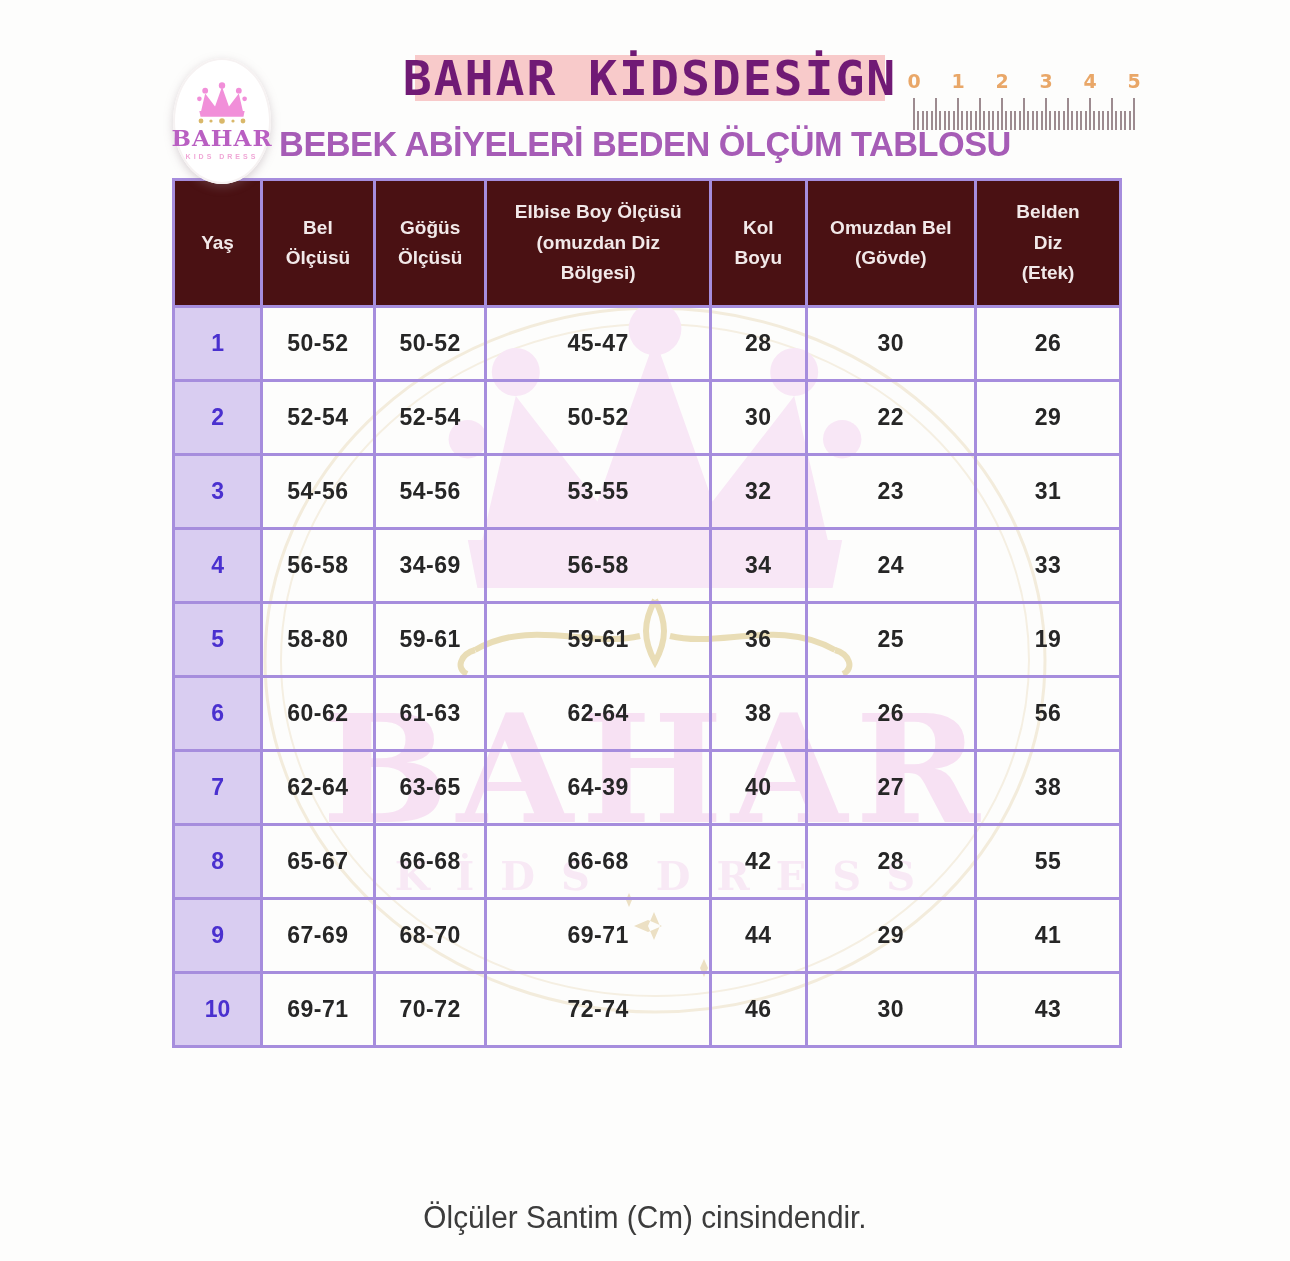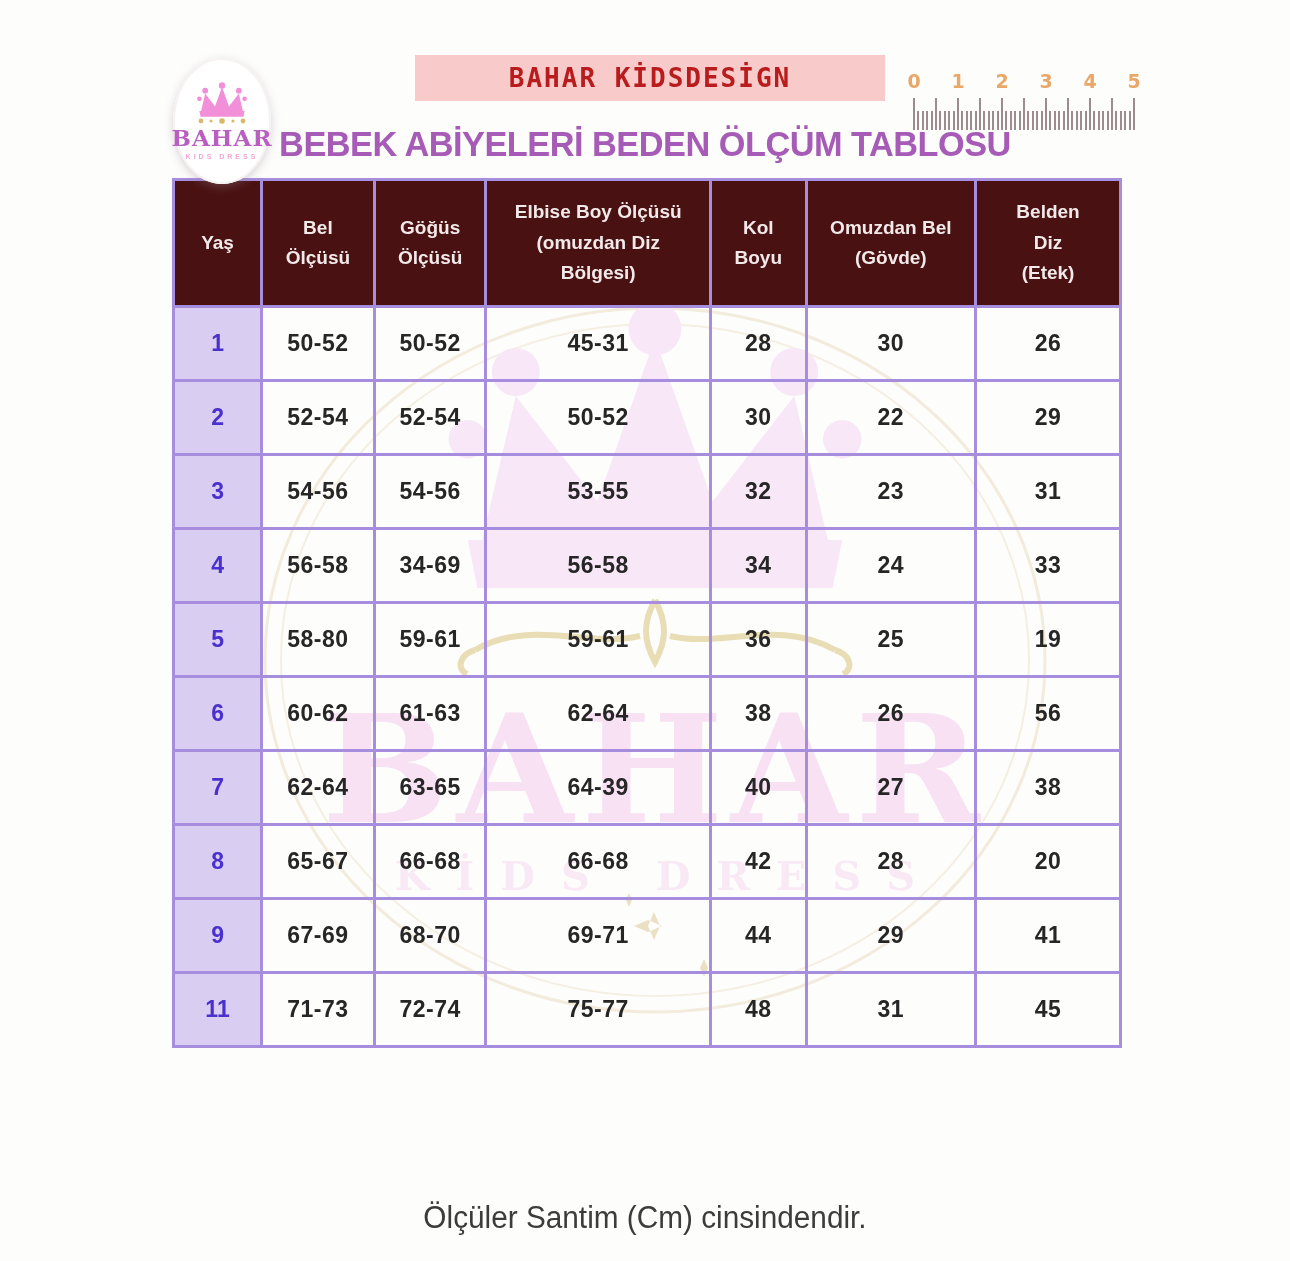--- a/index.html
+++ b/index.html
@@ -14,22 +14,22 @@
         border-radius:50%;z-index:2;display:flex;flex-direction:column;align-items:center;
         justify-content:center;box-shadow:0 3px 10px rgba(150,130,140,.35), inset 0 0 0 2px #f6f2f2;}
   .logo svg{display:block;}
   .logo .brand{font-family:"DejaVu Serif",serif;font-weight:bold;font-size:23px;color:#b95fc2;
         letter-spacing:1px;line-height:1;margin-top:2px;}
   .logo .sub{font-size:7px;font-weight:bold;color:#f0a6d6;letter-spacing:3px;margin-top:4px;}
 
   
   .banner{position:absolute;left:415px;top:55px;width:470px;height:46px;background:#f8caca;
         z-index:2;display:flex;align-items:center;justify-content:center;}
-  .banner .title{font-family:"DejaVu Sans Mono",monospace;font-weight:700;font-size:26px;
-        color:#b91c1c;letter-spacing:2px;white-space:nowrap;}
+  .banner .title{font-family:"DejaVu Sans Mono",monospace;font-weight:700;font-size:48px;
+        color:#701a75;letter-spacing:2px;white-space:nowrap;}
 
   
   .ruler{position:absolute;left:910px;top:70px;width:228px;height:66px;z-index:2;}
   .ruler .nums{position:relative;height:24px;}
   .ruler .nums span{position:absolute;transform:translateX(-50%);font-family:"DejaVu Sans",sans-serif;
         font-weight:bold;font-size:19px;color:#e9a768;}
   .ruler .ticks{position:relative;height:34px;margin-top:2px;}
   .ruler .tick{position:absolute;bottom:0;width:2px;background:#9d8b90;}
 
   
@@ -202,21 +202,21 @@
           <th>Belden
 Diz
 (Etek)</th>
         </tr>
     </thead>
     <tbody id="tbody">
         <tr>
           <th class="age">1</th>
           <td>50-52</td>
           <td>50-52</td>
-          <td>45-31</td>
+          <td>45-47</td>
           <td>28</td>
           <td>30</td>
           <td>26</td>
         </tr>
         <tr>
           <th class="age">2</th>
           <td>52-54</td>
           <td>52-54</td>
           <td>50-52</td>
           <td>30</td>
@@ -268,38 +268,38 @@
           <td>27</td>
           <td>38</td>
         </tr>
         <tr>
           <th class="age">8</th>
           <td>65-67</td>
           <td>66-68</td>
           <td>66-68</td>
           <td>42</td>
           <td>28</td>
-          <td>20</td>
+          <td>55</td>
         </tr>
         <tr>
           <th class="age">9</th>
           <td>67-69</td>
           <td>68-70</td>
           <td>69-71</td>
           <td>44</td>
           <td>29</td>
           <td>41</td>
         </tr>
         <tr>
-          <th class="age">11</th>
-          <td>71-73</td>
+          <th class="age">10</th>
+          <td>69-71</td>
+          <td>70-72</td>
           <td>72-74</td>
-          <td>75-77</td>
-          <td>48</td>
-          <td>31</td>
-          <td>45</td>
+          <td>46</td>
+          <td>30</td>
+          <td>43</td>
         </tr>
       </tbody>
   </table>
 
   <div class="footer-note">Ölçüler Santim (Cm) cinsindendir.</div>
 
 </div>
 
 </body></html>

